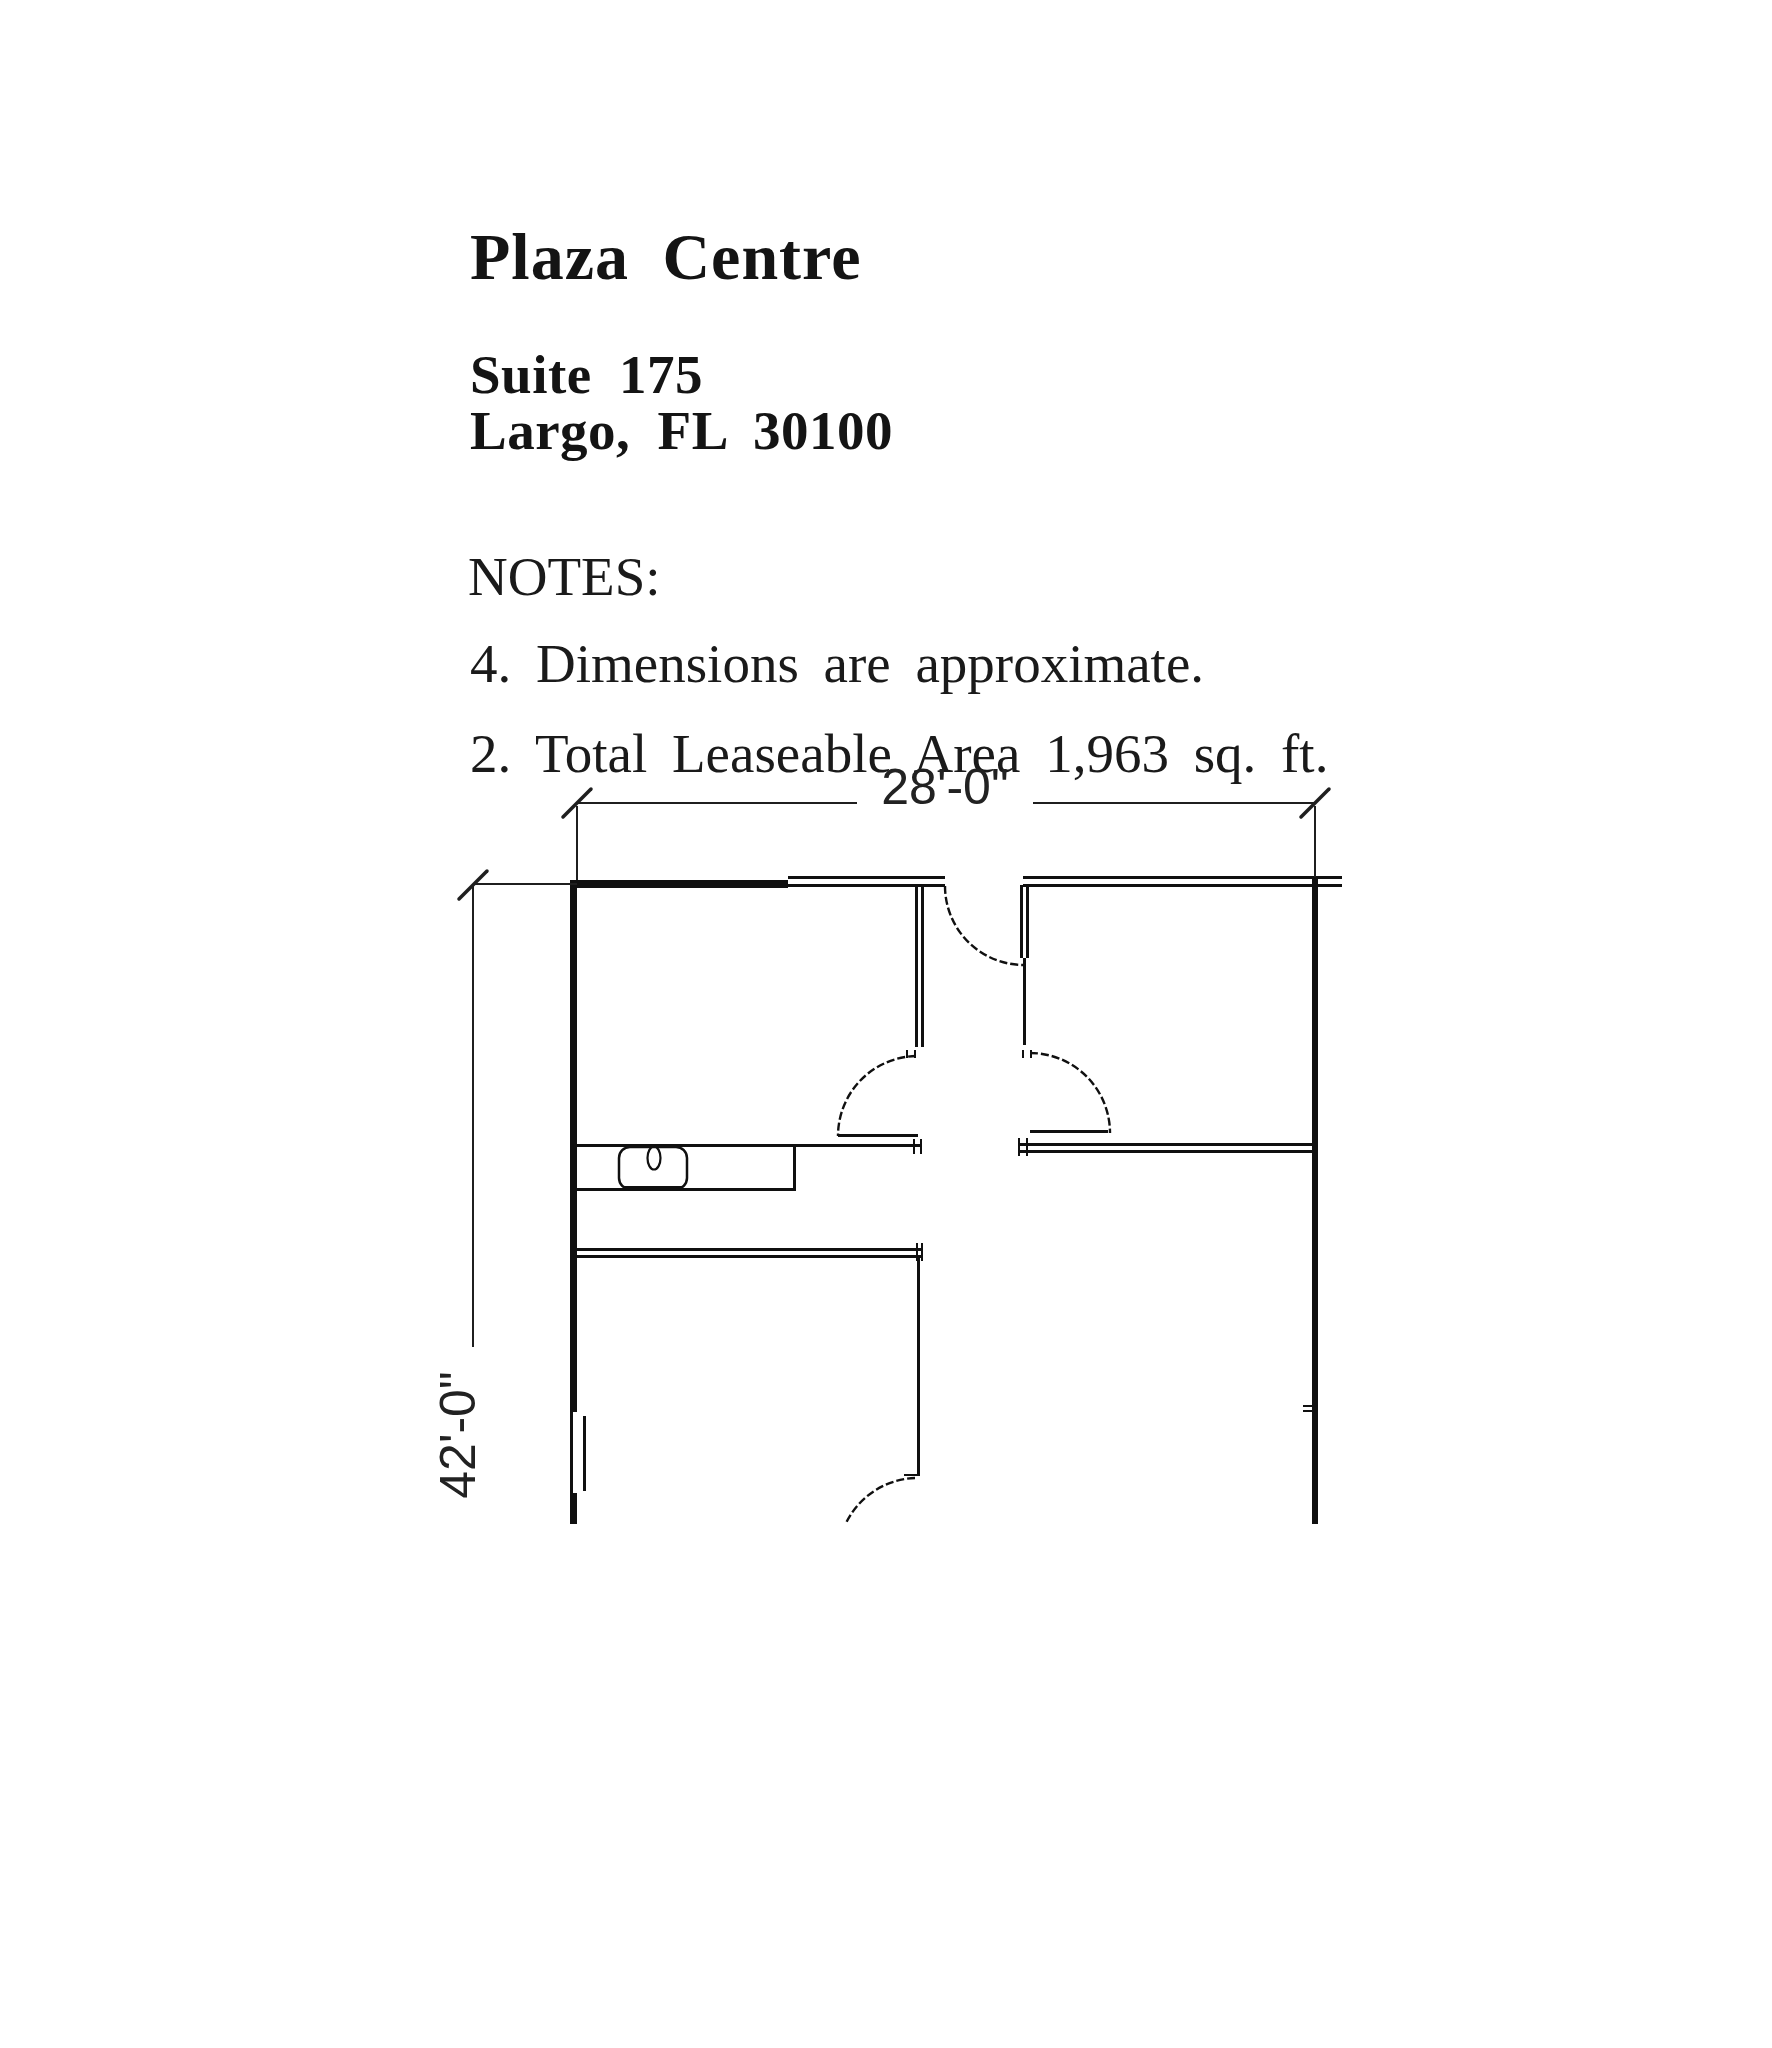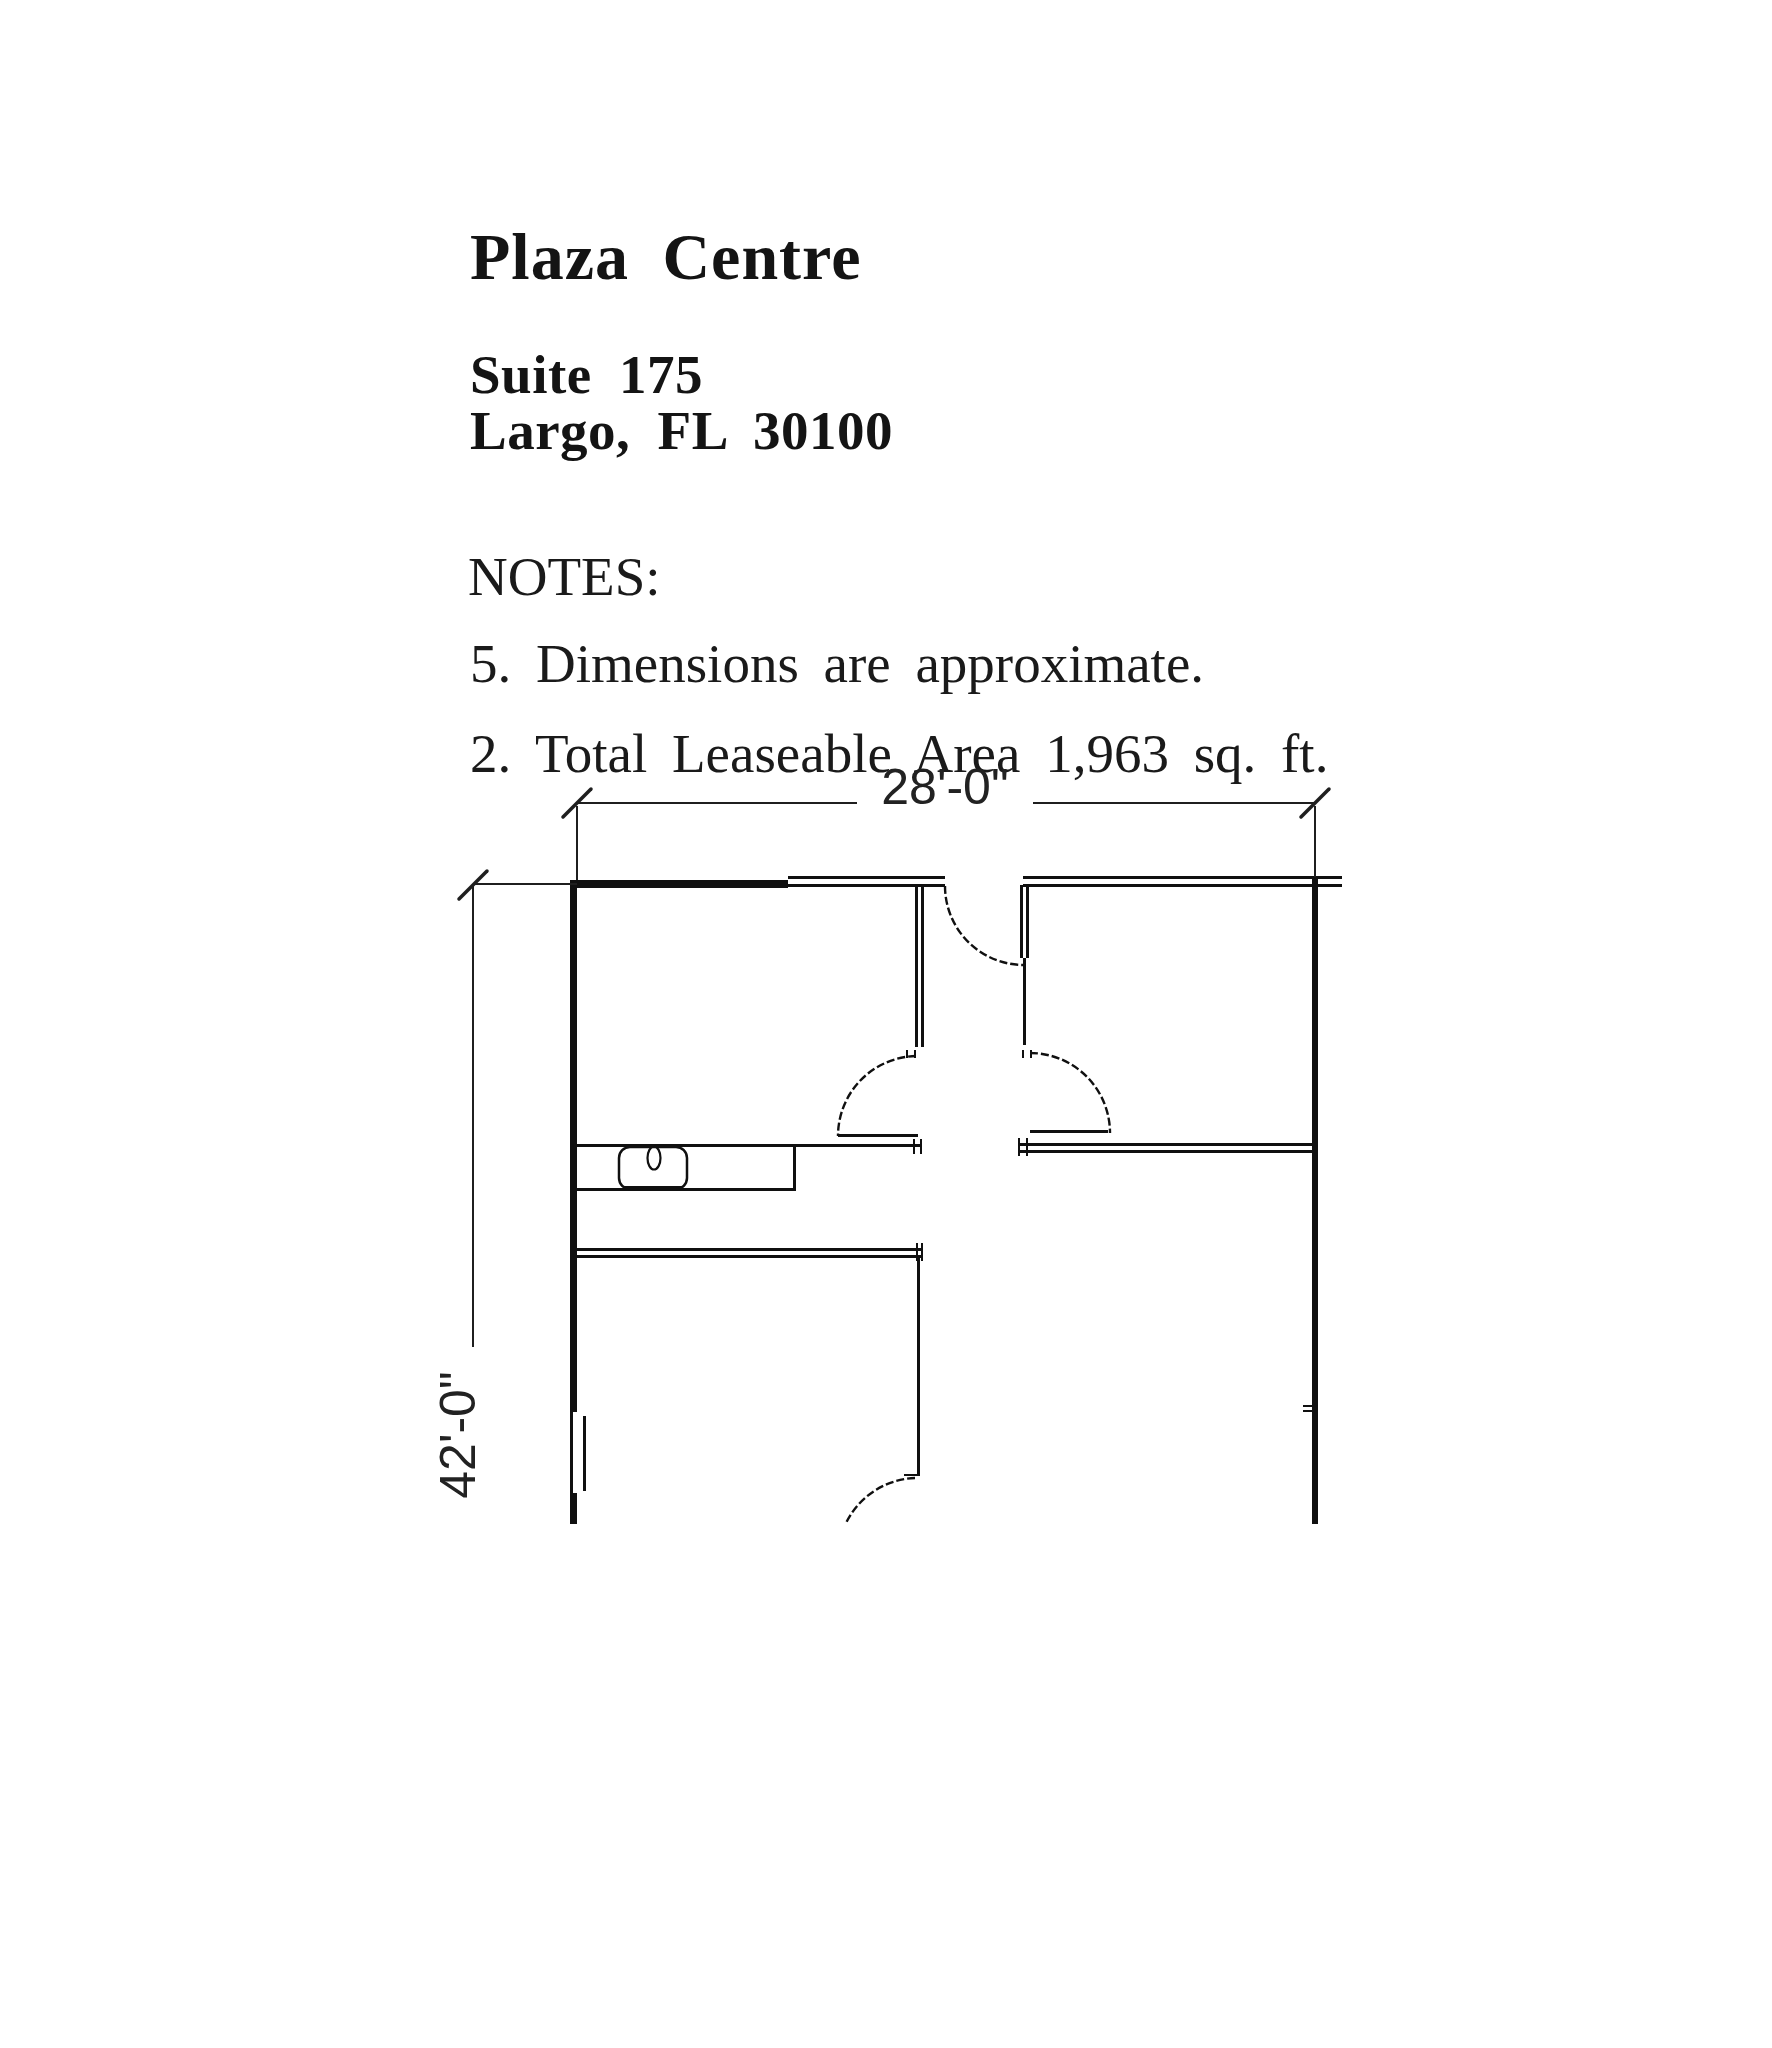--- a/index.html
+++ b/index.html
@@ -38,21 +38,21 @@
 </head>
 <body>
 
 <div id="canvas">
 
   <div class="abs title" style="left:470px;top:224px;">Plaza Centre</div>
   <div class="abs addr" style="left:470px;top:347px;text-align:right;">Suite 175</div>
   <div class="abs addr" style="left:470px;top:403px;">Largo, FL 30100</div>
 
   <div class="abs note" style="left:468px;top:549px;">NOTES:</div>
-  <div class="abs note" style="left:470px;top:636px;">5. Dimensions are approximate.</div>
+  <div class="abs note" style="left:470px;top:636px;">4. Dimensions are approximate.</div>
   <div class="abs note" style="left:470px;top:726px;">2. Total Leaseable Area 1,963 sq. ft.</div>
 
   <svg id="plan-svg" viewBox="0 0 1772 2048">
       <rect x="570" y="884" width="7" height="528" fill="#101010"></rect>
       <rect x="570" y="1493" width="7" height="495" fill="#101010"></rect>
       <rect x="570" y="880" width="218" height="8" fill="#101010"></rect>
       <rect x="570" y="1984" width="214" height="7" fill="#101010"></rect>
       <rect x="1312" y="877" width="6" height="1113" fill="#101010"></rect>
       <rect x="788" y="876" width="157" height="3" fill="#101010"></rect>
       <rect x="788" y="884" width="157" height="3" fill="#101010"></rect>

